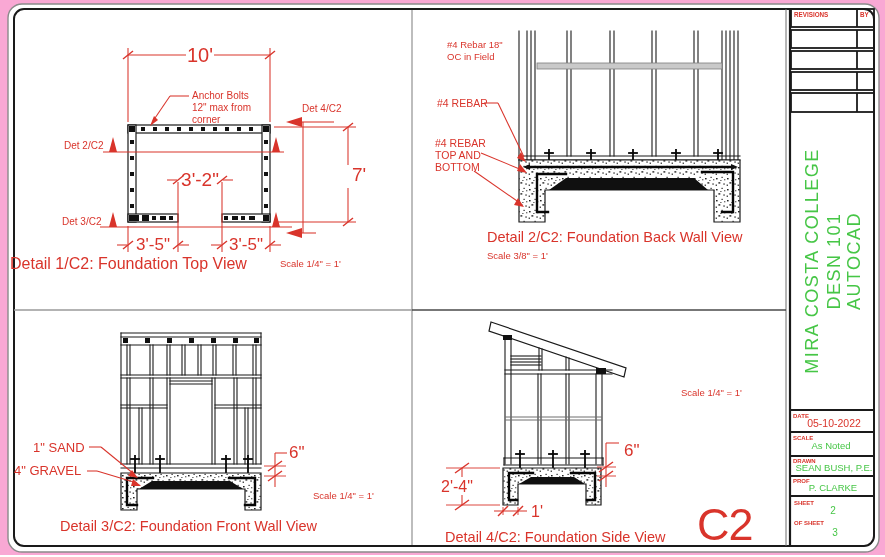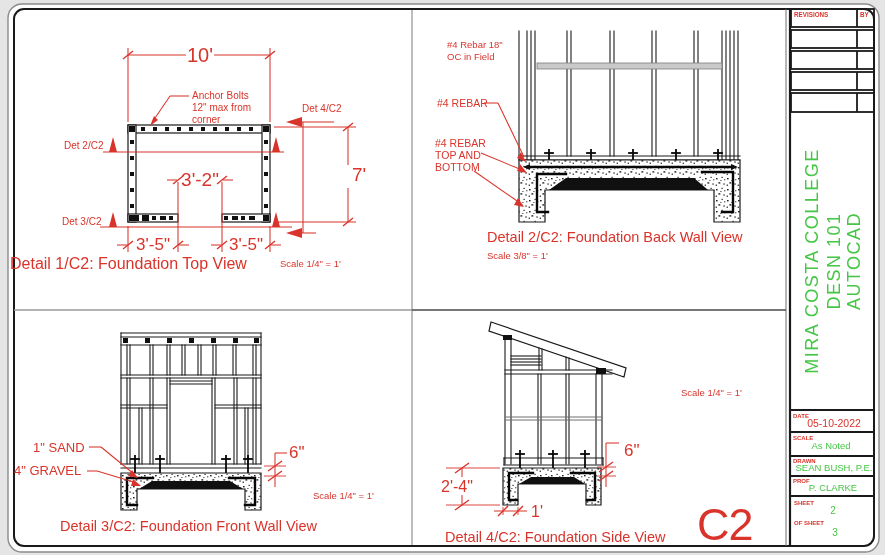--- a/index.html
+++ b/index.html
@@ -2,21 +2,21 @@
 <html><head>
 <meta charset="utf-8">
 <style>
   :root{
     --red:#d9342b;
     --green:#46c646;
     --ink:#1a1a1a;
     --gray:#9a9a9a;
   }
   html,body{margin:0;padding:0;background:#fff;}
-  #stage{position:relative;width:885px;height:555px;background:#e5e5e5;overflow:hidden;}
+  #stage{position:relative;width:885px;height:555px;background:#f9a8d4;overflow:hidden;}
   svg{position:absolute;left:0;top:0;}
   text{font-family:"Liberation Sans","DejaVu Sans",sans-serif;user-select:none;}
   .bl{stroke:var(--ink);stroke-width:1.1;fill:none;stroke-linecap:square;}
   .blf{stroke:var(--ink);stroke-width:1.2;fill:#ffffff;}
   .blk{fill:#101010;stroke:none;}
   .conc{fill:url(#stipple);stroke:var(--ink);stroke-width:1.2;}
   .reb{stroke:#060606;stroke-width:2.4;fill:none;stroke-linecap:square;}
   .bolt{stroke:#060606;stroke-width:1.8;fill:none;stroke-linecap:square;}
   .rl{stroke:var(--red);stroke-width:1.05;fill:none;}
   .rlt{stroke:var(--red);stroke-width:1.4;fill:none;}

